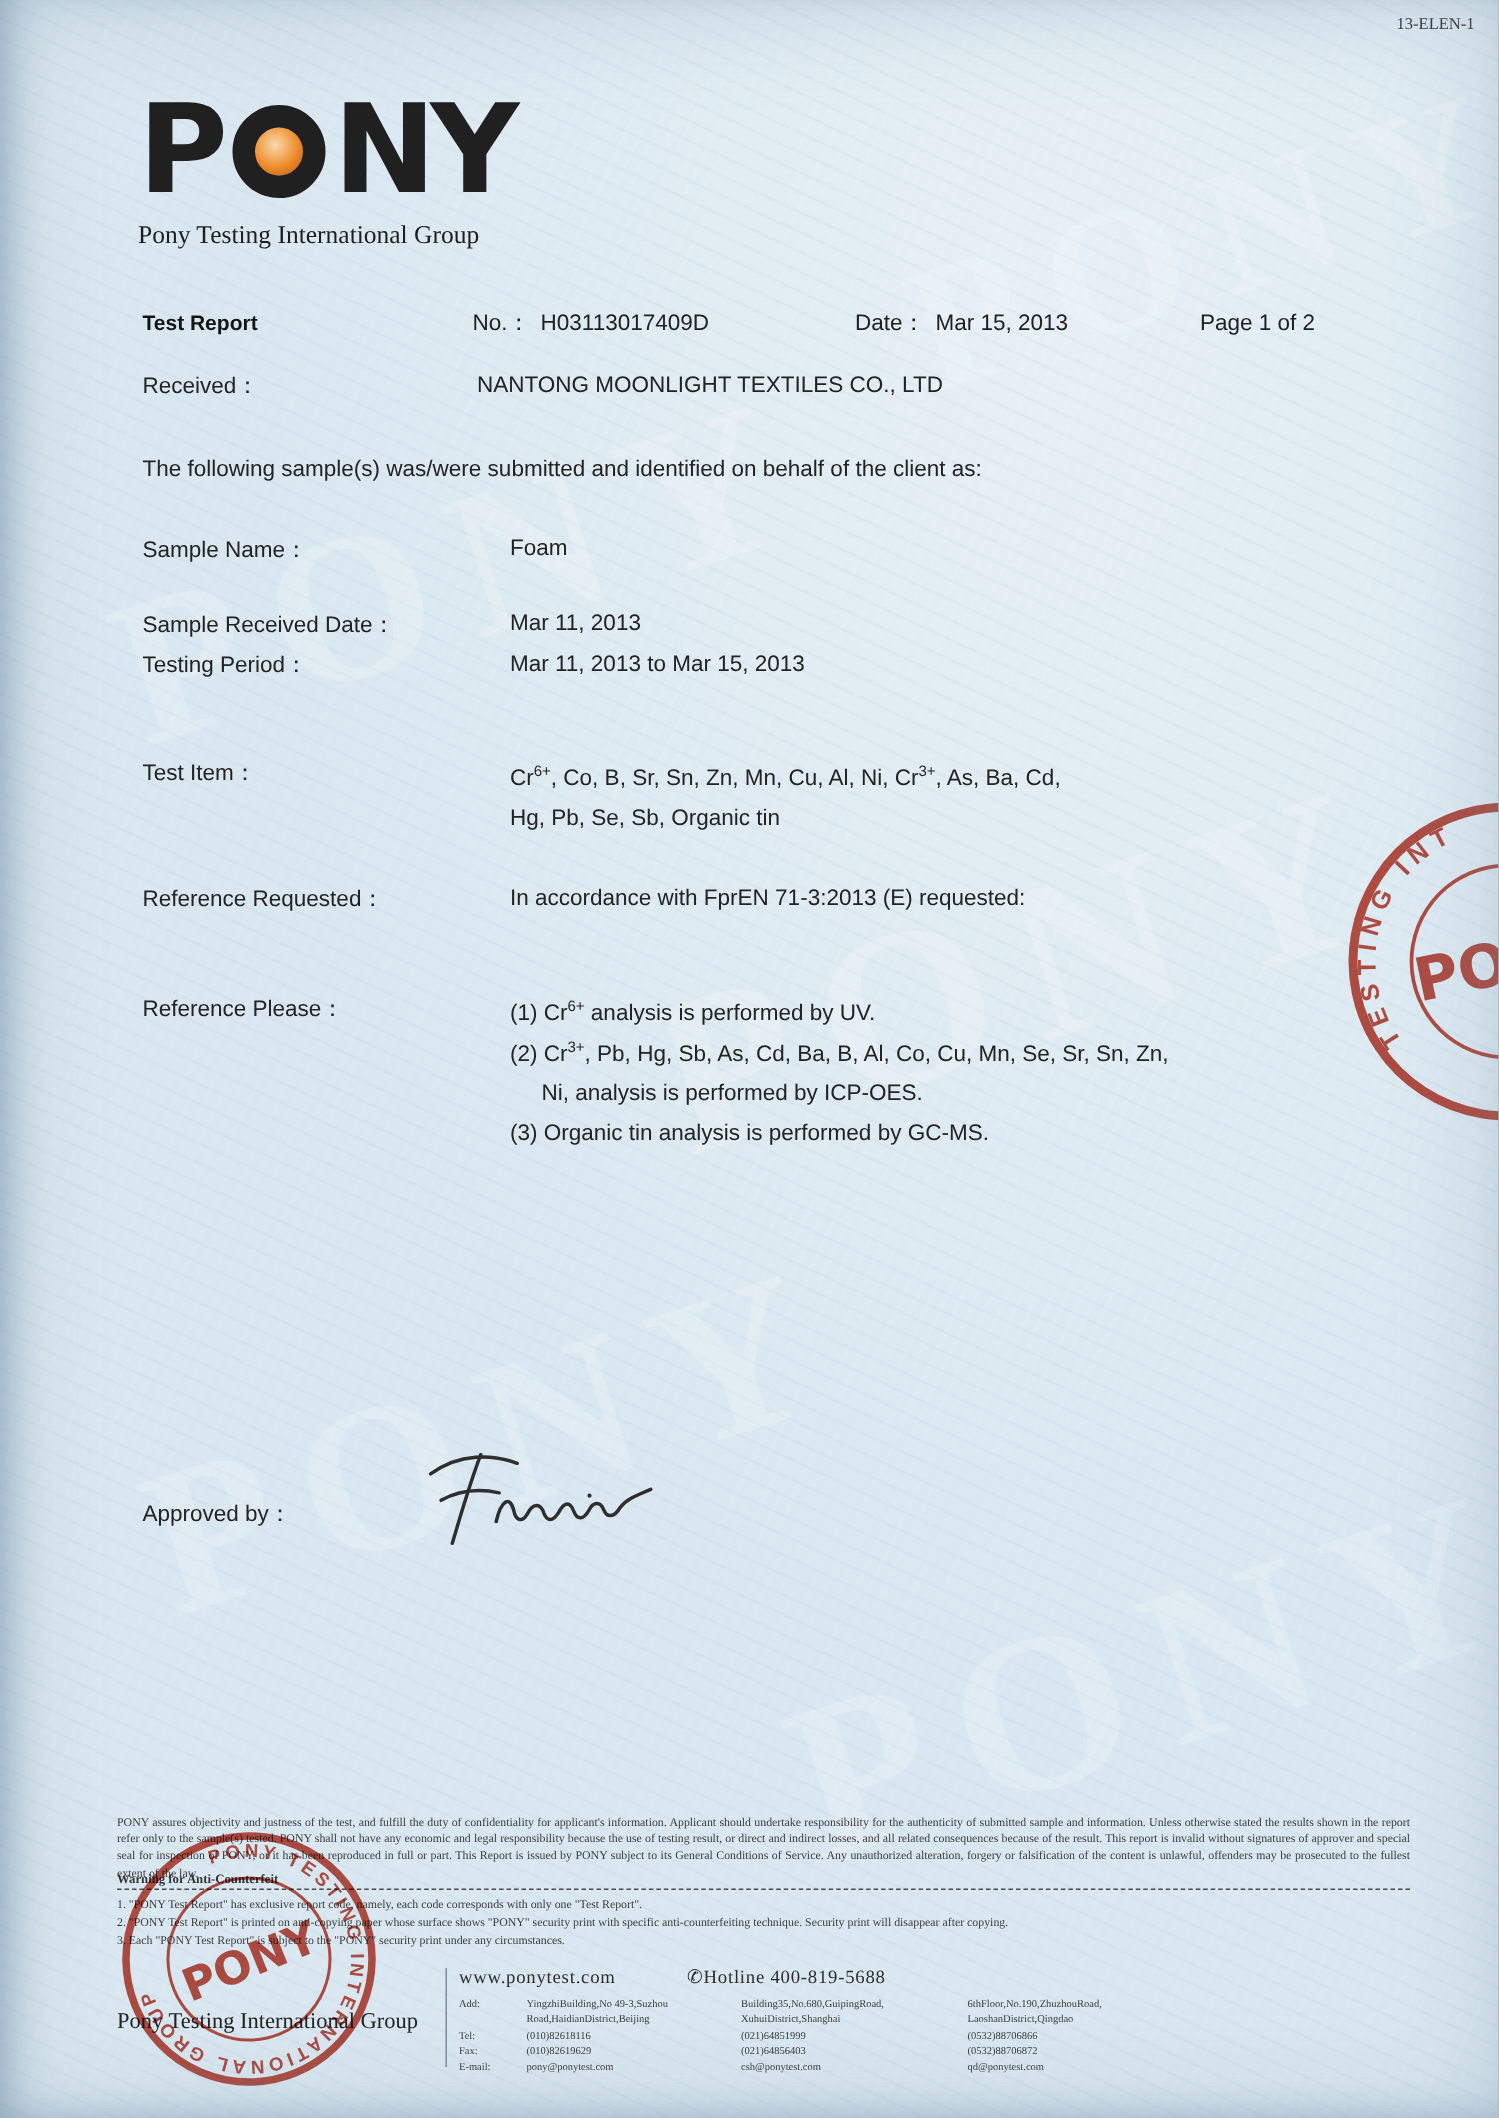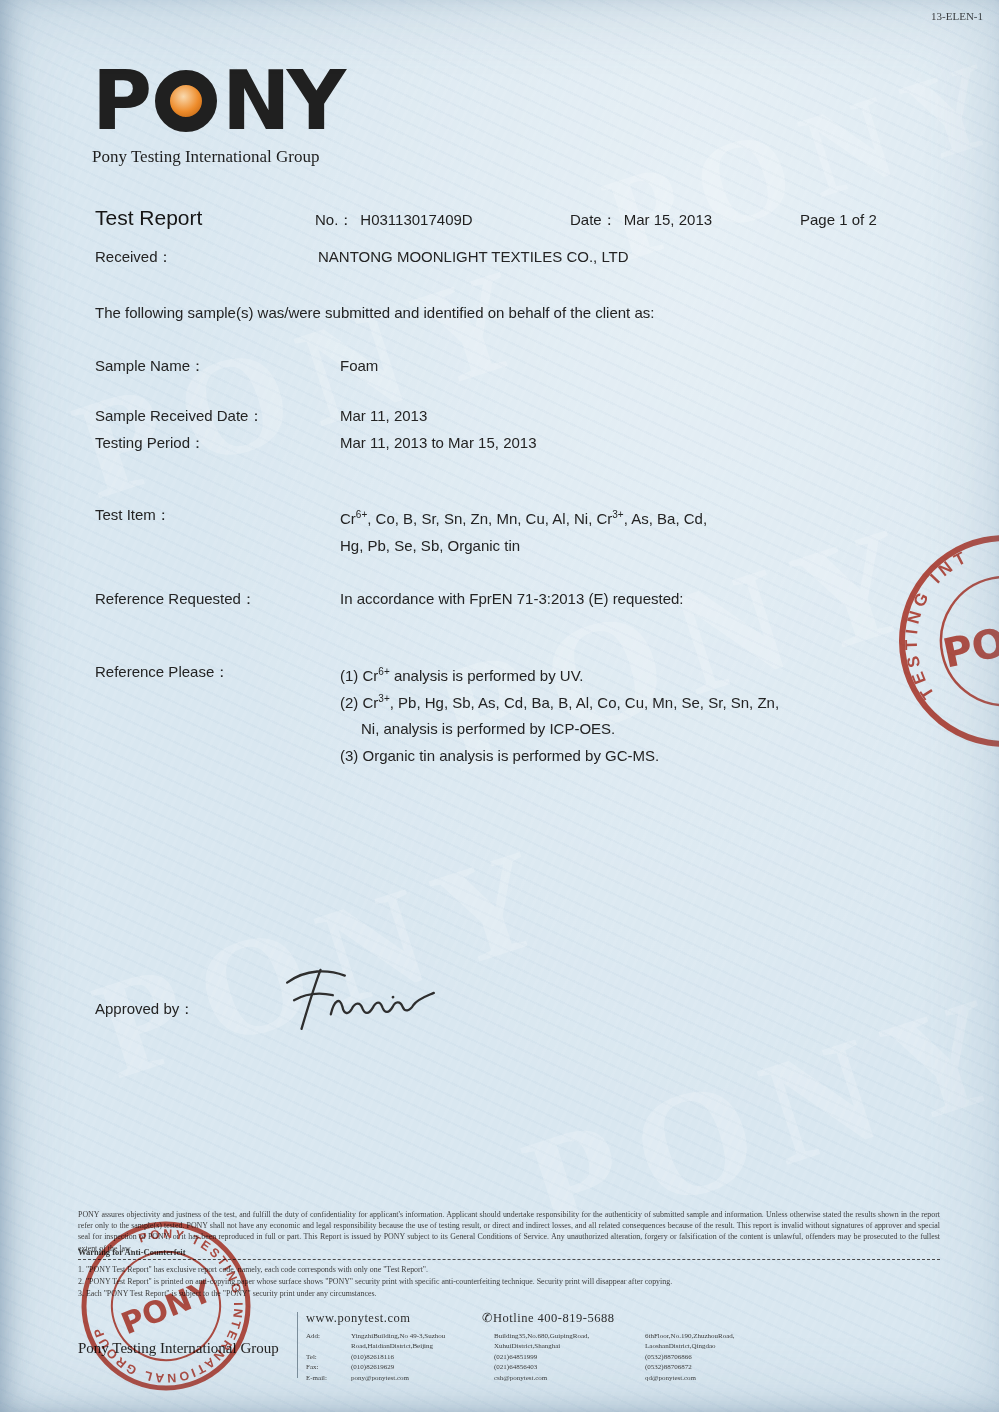--- a/index.html
+++ b/index.html
@@ -14,37 +14,37 @@
   .wm{position:absolute;font-family:"Liberation Serif",serif;font-weight:bold;
     color:rgba(255,255,255,.20);letter-spacing:20px;pointer-events:none;user-select:none;white-space:nowrap}
   .doc-code{position:absolute;top:10px;right:16px;font:11px "Liberation Serif",serif;color:#333}
   .logo{position:absolute;left:92px;top:64px}
   .logo-row{display:flex;align-items:center}
   .logo-letter{font-family:"DejaVu Sans",sans-serif;font-weight:800;font-size:82px;line-height:74px;color:#202020;letter-spacing:-4px}
   .logo-o{width:62px;height:62px;border-radius:50%;border:15px solid #202020;margin:0 5px 0 7px;
     background:radial-gradient(circle at 42% 36%, #f9d9ae 0%, #ee8c2b 55%, #b05a0e 100%)}
   .logo-sub{margin-top:9px;font:17px "Liberation Serif",serif;color:#1e1e1e}
   .hdr{position:absolute;left:95px;top:206px;width:830px;display:flex;align-items:baseline;font-size:15px;color:#1f1f1f}
-  .hdr .title{width:220px;font-size:21px;font-weight:normal;color:#151515}
+  .hdr .title{width:220px;font-size:14px;font-weight:bold;color:#151515}
   .hdr .no{width:255px}
   .hdr .date{width:230px}
   .hdr .lv{margin-right:7px}
   .row{position:absolute;left:95px;font-size:15px;color:#232323}
   .flabel{display:inline-block;width:245px;vertical-align:top}
   .flabel.ap{width:223px}
   .fvalue{display:inline-block;vertical-align:top;line-height:26.5px;max-width:545px}
   sup{font-size:10px;line-height:0}
   .indent{padding-left:21px}
   .sig{position:absolute;left:272px;top:960px;transform:rotate(-3deg)}
   .disclaimer{position:absolute;left:78px;width:862px;top:1209px;font:7.9px/1.42 "Liberation Serif",serif;color:#3c3c3c;text-align:justify}
   .warn-title{position:absolute;left:78px;top:1247px;font:bold 8.5px "Liberation Serif",serif;color:#333}
   .dash{position:absolute;left:78px;width:862px;top:1259px;border-top:1.3px dashed #4a4a4a}
   .warn-items{position:absolute;left:78px;width:862px;top:1264px;font:7.9px/1.5 "Liberation Serif",serif;color:#3c3c3c}
   .site-row{position:absolute;left:306px;top:1310px;font:12.5px "Liberation Serif",serif;color:#2d2d2d;letter-spacing:.5px}
-  .site-row .hot{margin-left:68px}
+  .site-row .hot{margin-left:44px}
   .vline{position:absolute;left:297px;top:1312px;height:66px;border-left:1px solid #7b8d9a}
   .addr{position:absolute;left:306px;top:1331px;display:flex;font:7px/10.4px "Liberation Serif",serif;color:#3a3a3a}
   .addr-col{margin-right:9px}
   .addr-col>div{height:10.4px;white-space:nowrap;overflow:hidden}
   .c-lab{width:36px}.c-o1{width:134px}.c-o2{width:142px}.c-o3{width:188px}.c-o4{width:150px}
   .group-name{position:absolute;left:78px;top:1340px;font:15px "Liberation Serif",serif;color:#222}
   .stamp{position:absolute;mix-blend-mode:multiply;opacity:.88;pointer-events:none}
   .stamp-right{left:890px;top:524px}
   .stamp-bottom{left:66px;top:1206px}
   .vignette{position:absolute;inset:0;pointer-events:none;

